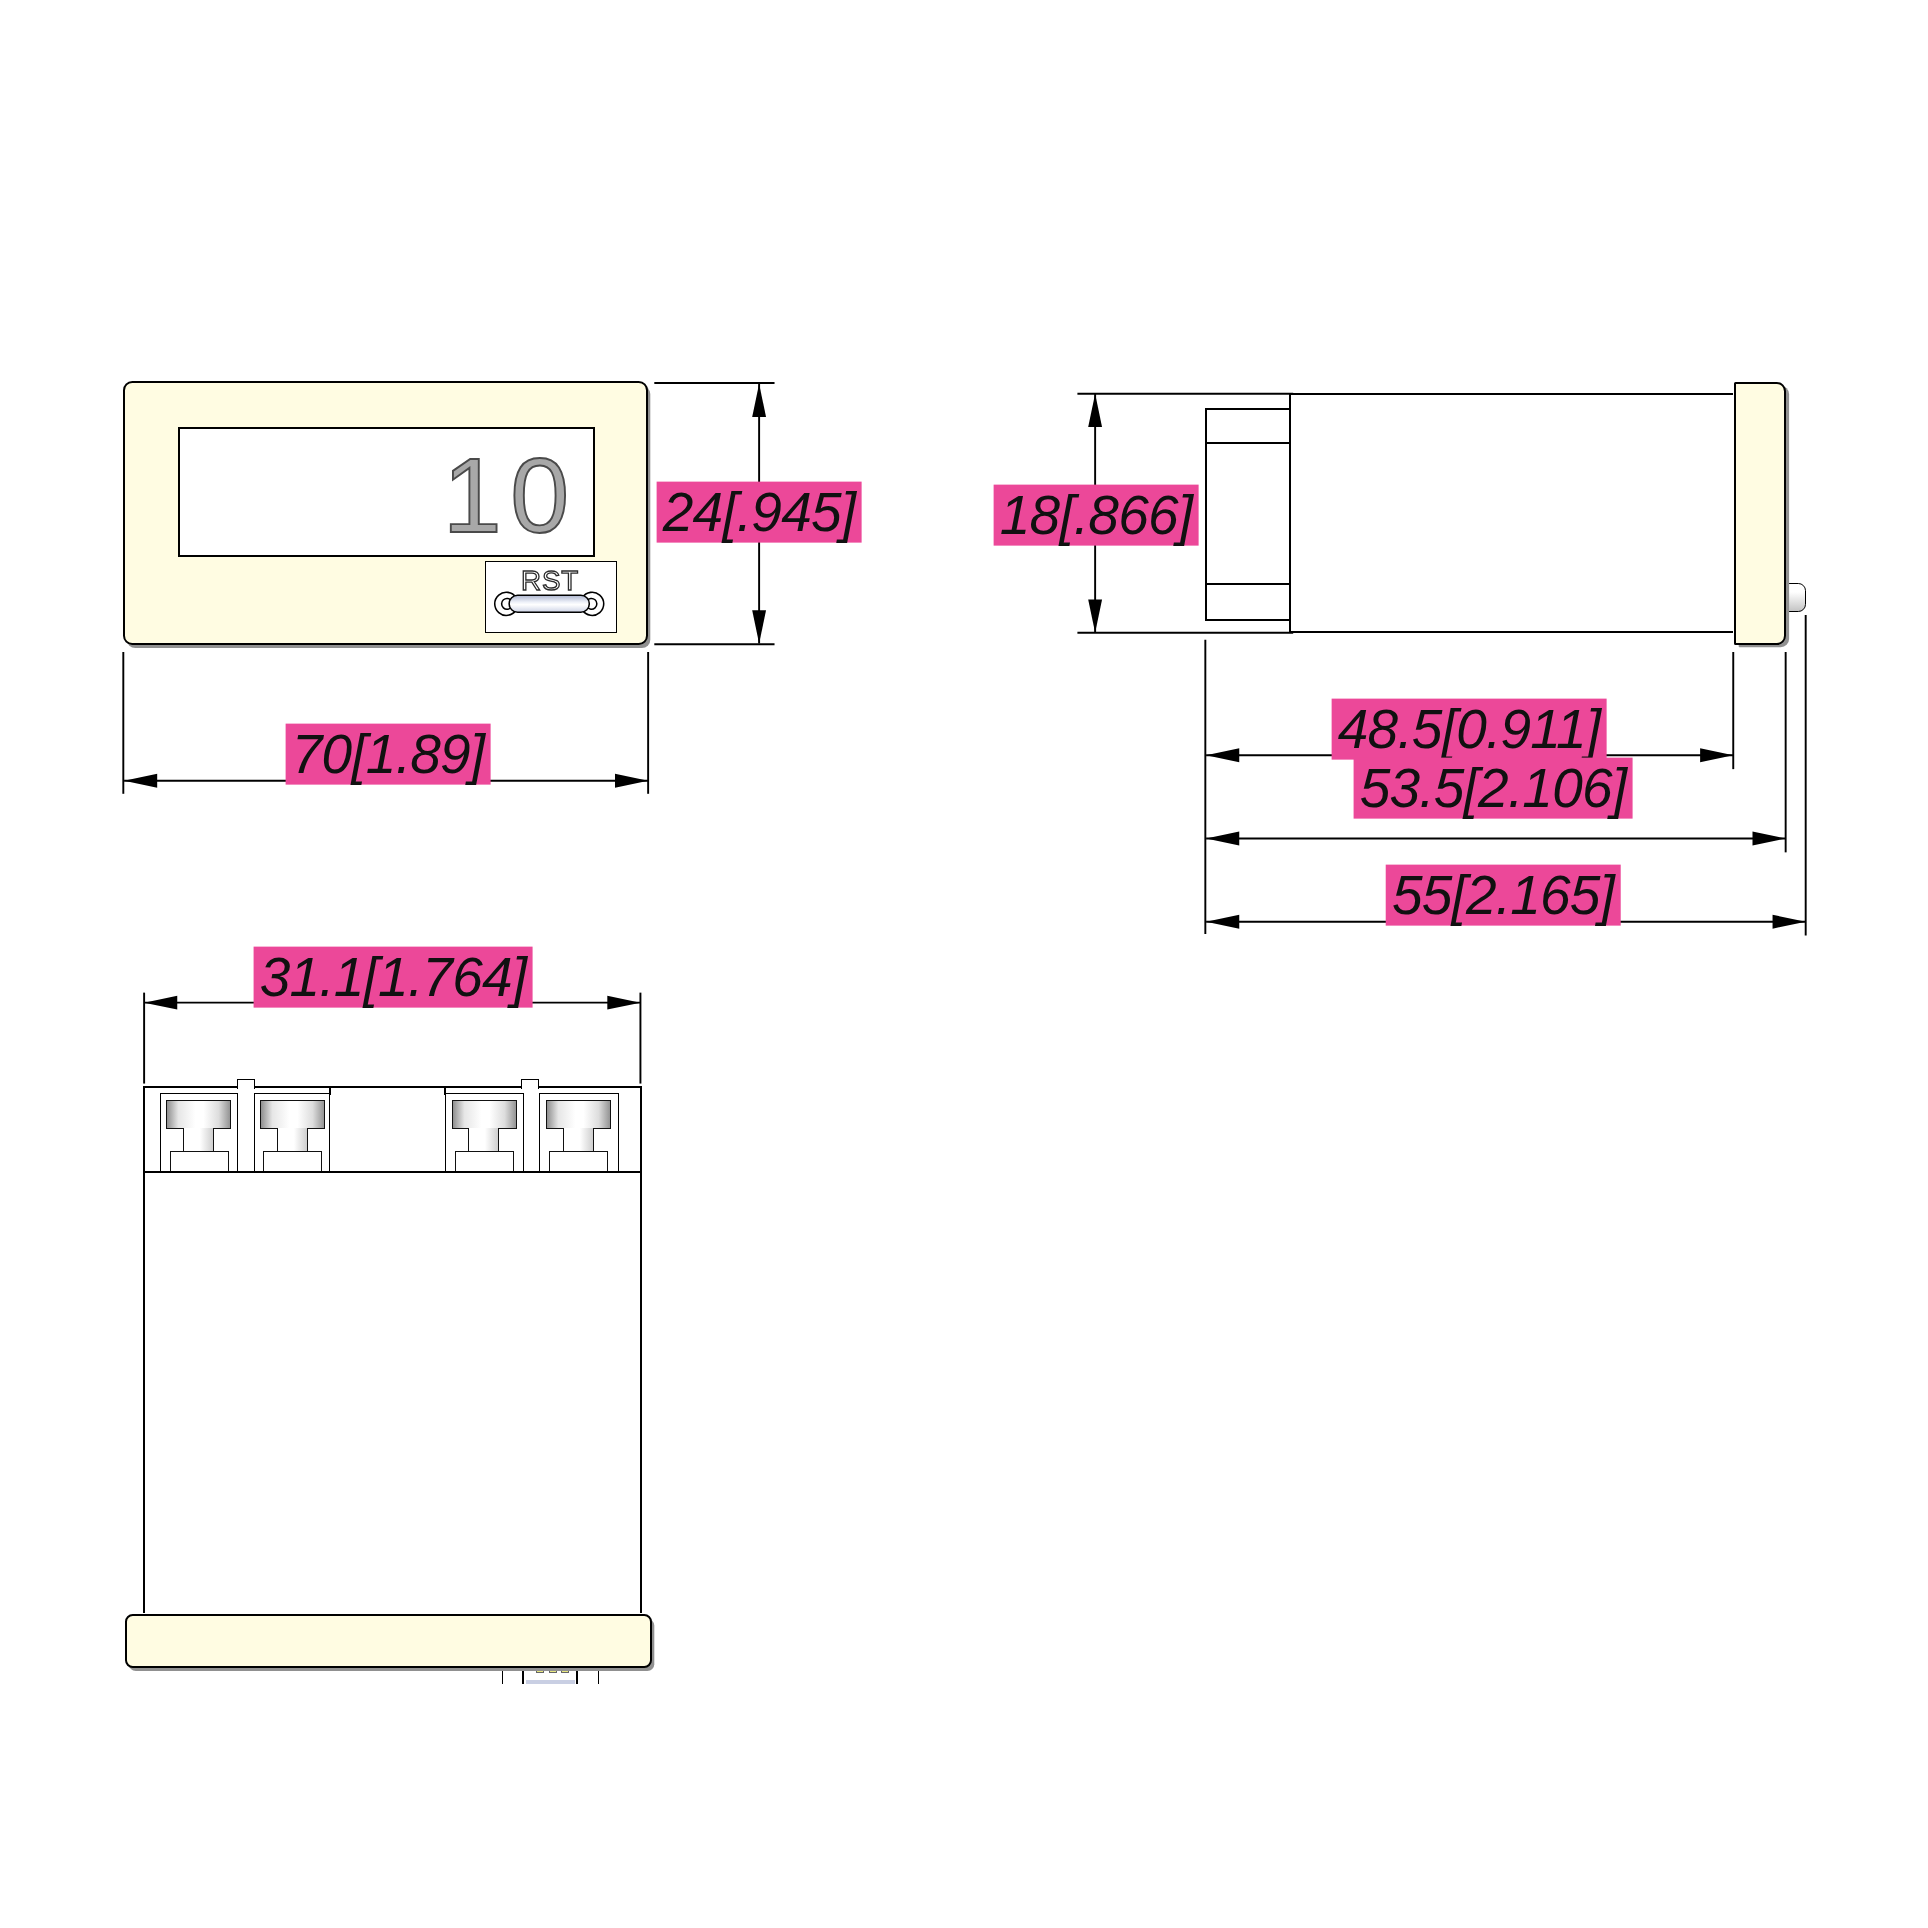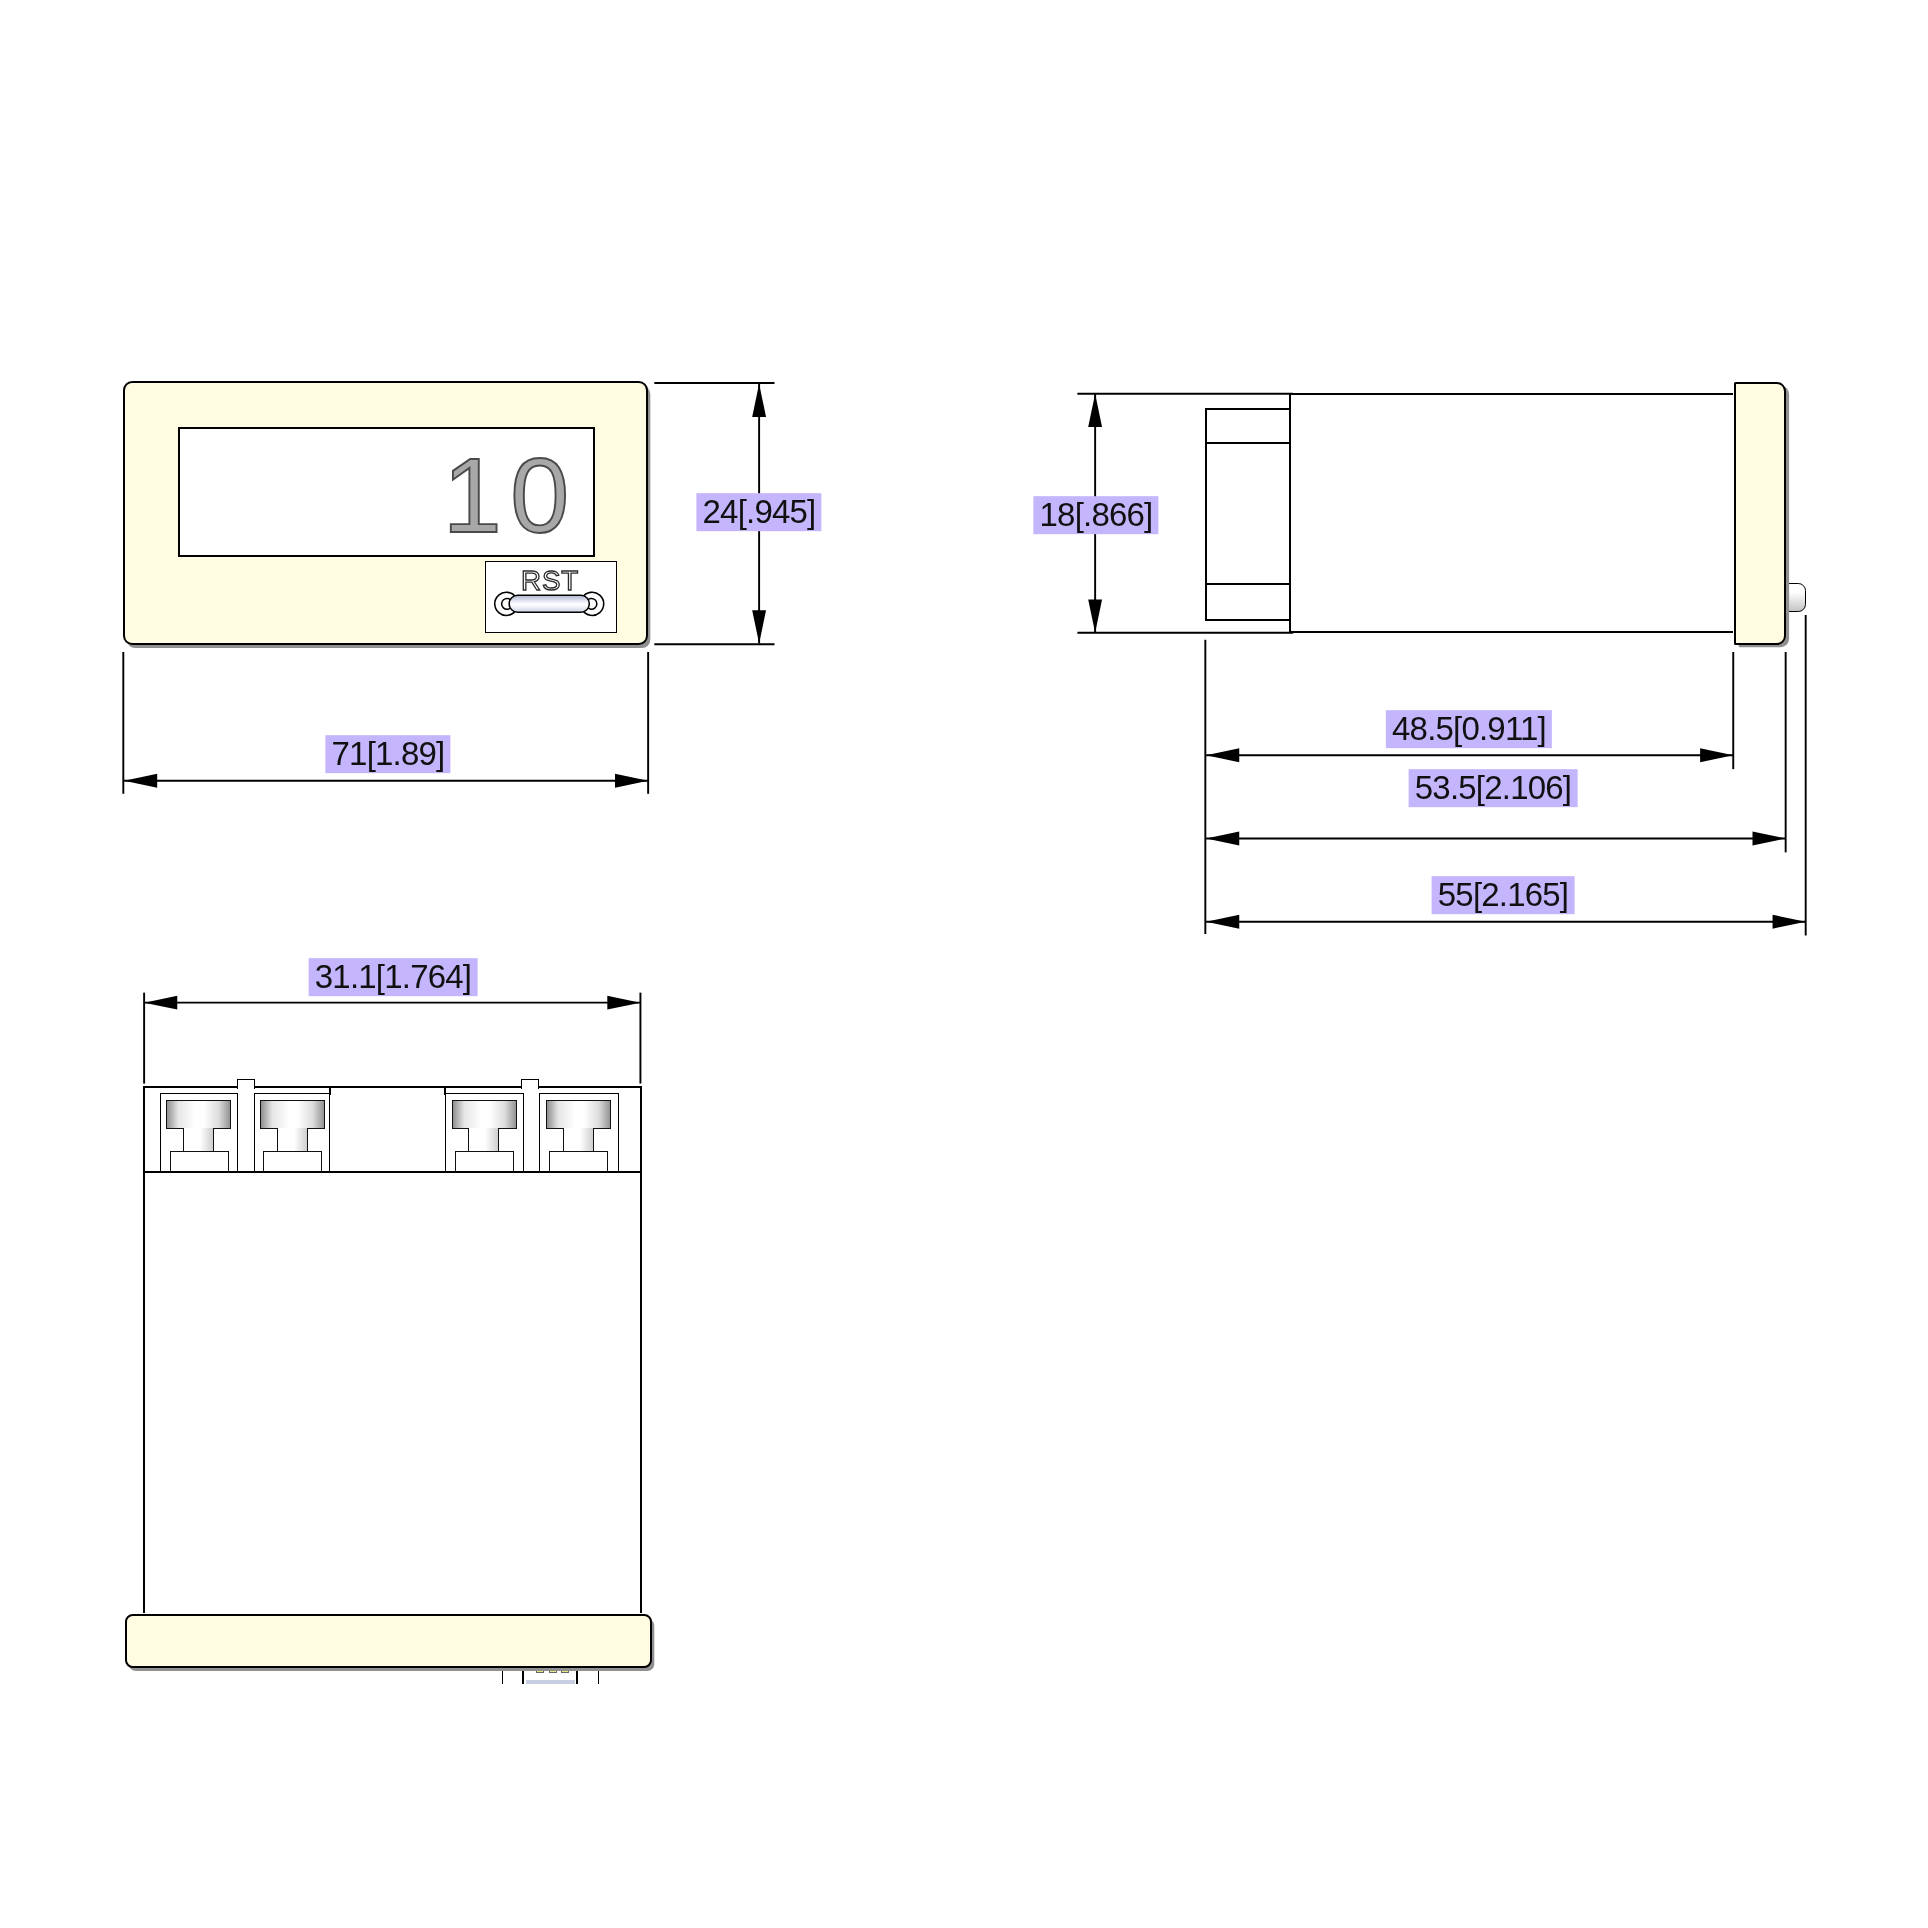--- a/index.html
+++ b/index.html
@@ -13,22 +13,22 @@
   }
   html,body{margin:0;padding:0;background:#fff;}
   #stage{
     position:relative;width:1929px;height:1684px;background:#fff;overflow:hidden;
     font-family:"Liberation Sans","DejaVu Sans",sans-serif;
   }
   .abs{position:absolute;box-sizing:border-box;}
   
   .dim-label{
     position:absolute;transform:translate(-50%,-50%);
-    font-size:33px;line-height:1.05;color:#111;background:#c4b5fd;
-    padding:1.5px 6.2px;white-space:nowrap;z-index:6;letter-spacing:-0.8px;
+    font-size:55px;line-height:1.05;color:#111;background:#ec4899;
+    padding:1.5px 6.2px;white-space:nowrap;z-index:6;letter-spacing:-0.8px;font-style:italic;
   }
   
   .panel{
     left:123px;top:381px;width:525px;height:264px;
     background:var(--cream);border:2.3px solid var(--line);border-radius:9.2px;
     box-shadow:3.1px 3.9px 0 -0.8px var(--shadow);z-index:2;
   }
   .lcd{
     left:178px;top:427px;width:417px;height:130px;background:#fff;
     border:2.3px solid var(--line);z-index:3;
@@ -196,21 +196,21 @@
       <polygon points="1565,1088 1608,1079 1608,1097"></polygon>
       <polygon points="2317,1088 2274,1079 2274,1097"></polygon>
       <polygon points="1565,1196 1608,1187 1608,1205"></polygon>
       <polygon points="2343,1196 2300,1187 2300,1205"></polygon>
       <polygon points="187,1301 230,1292 230,1310"></polygon>
       <polygon points="831,1301 788,1292 788,1310"></polygon>
     </g>
   </svg>
 
   <div class="dim-label" style="left:759px;top:512px">24[.945]</div>
-  <div class="dim-label" style="left:388px;top:754px">71[1.89]</div>
+  <div class="dim-label" style="left:388px;top:754px">70[1.89]</div>
   <div class="dim-label" style="left:1096px;top:515px">18[.866]</div>
   <div class="dim-label" style="left:1469px;top:729px">48.5[0.911]</div>
   <div class="dim-label" style="left:1493px;top:788px">53.5[2.106]</div>
   <div class="dim-label" style="left:1503px;top:895px">55[2.165]</div>
   <div class="dim-label" style="left:393px;top:977px">31.1[1.764]</div>
 
 </div>
 
 
 </body></html>

